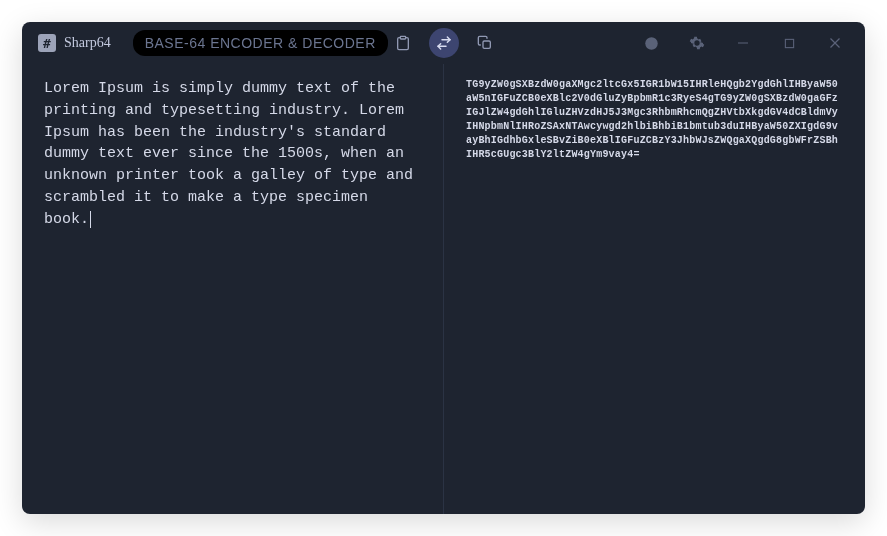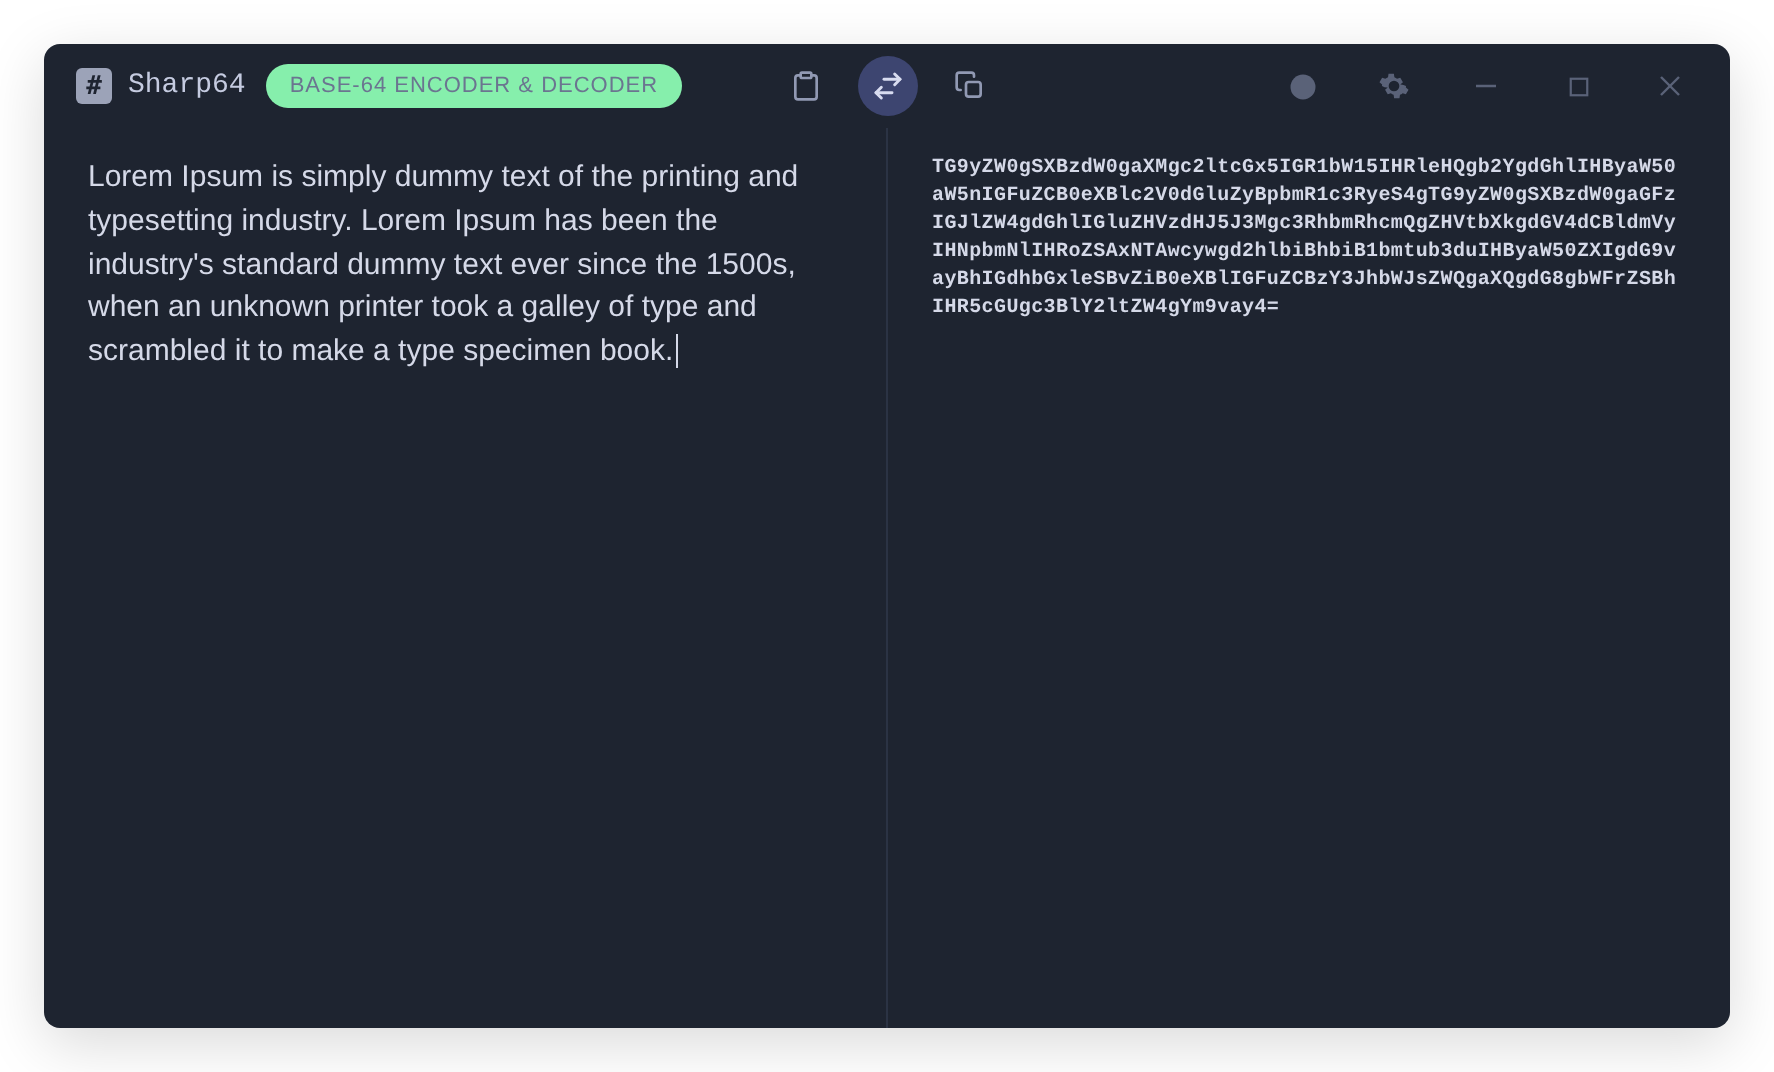--- a/index.html
+++ b/index.html
@@ -41,29 +41,29 @@
       align-items: center;
       justify-content: center;
       color: #1e2430;
       font-weight: bold;
       font-size: 13px;
       font-family: monospace;
       margin-right: 8px;
     }
     .app-name {
       color: #c5cbe0;
-      font-family: Liberation Mono, monospace;
+      font-family: Liberation Serif, serif;
       font-size: 14px;
       font-weight: 500;
-      margin-right: 10px;
+      margin-right: 22px;
     }
     .subtitle-pill {
-      background: #86efac;
+      background: #000000;
       color: #6b7590;
-      font-size: 11px;
+      font-size: 14px;
       letter-spacing: 0.5px;
       padding: 5px 12px;
       border-radius: 12px;
     }
     .center-controls {
       position: absolute;
       left: 50%;
       transform: translateX(-50%);
       display: flex;
       align-items: center;
@@ -103,20 +103,21 @@
     }
     .content {
       flex: 1;
       display: flex;
       position: relative;
     }
     .pane {
       flex: 1;
       padding: 14px 22px 20px 22px;
       overflow: auto;
+      font-family: Liberation Mono, monospace;
     }
     .pane-left {
       color: #d5d9e8;
       font-size: 15px;
       line-height: 1.45;
       font-weight: 300;
     }
     .input-text {
       white-space: pre-wrap;
       word-wrap: break-word;

